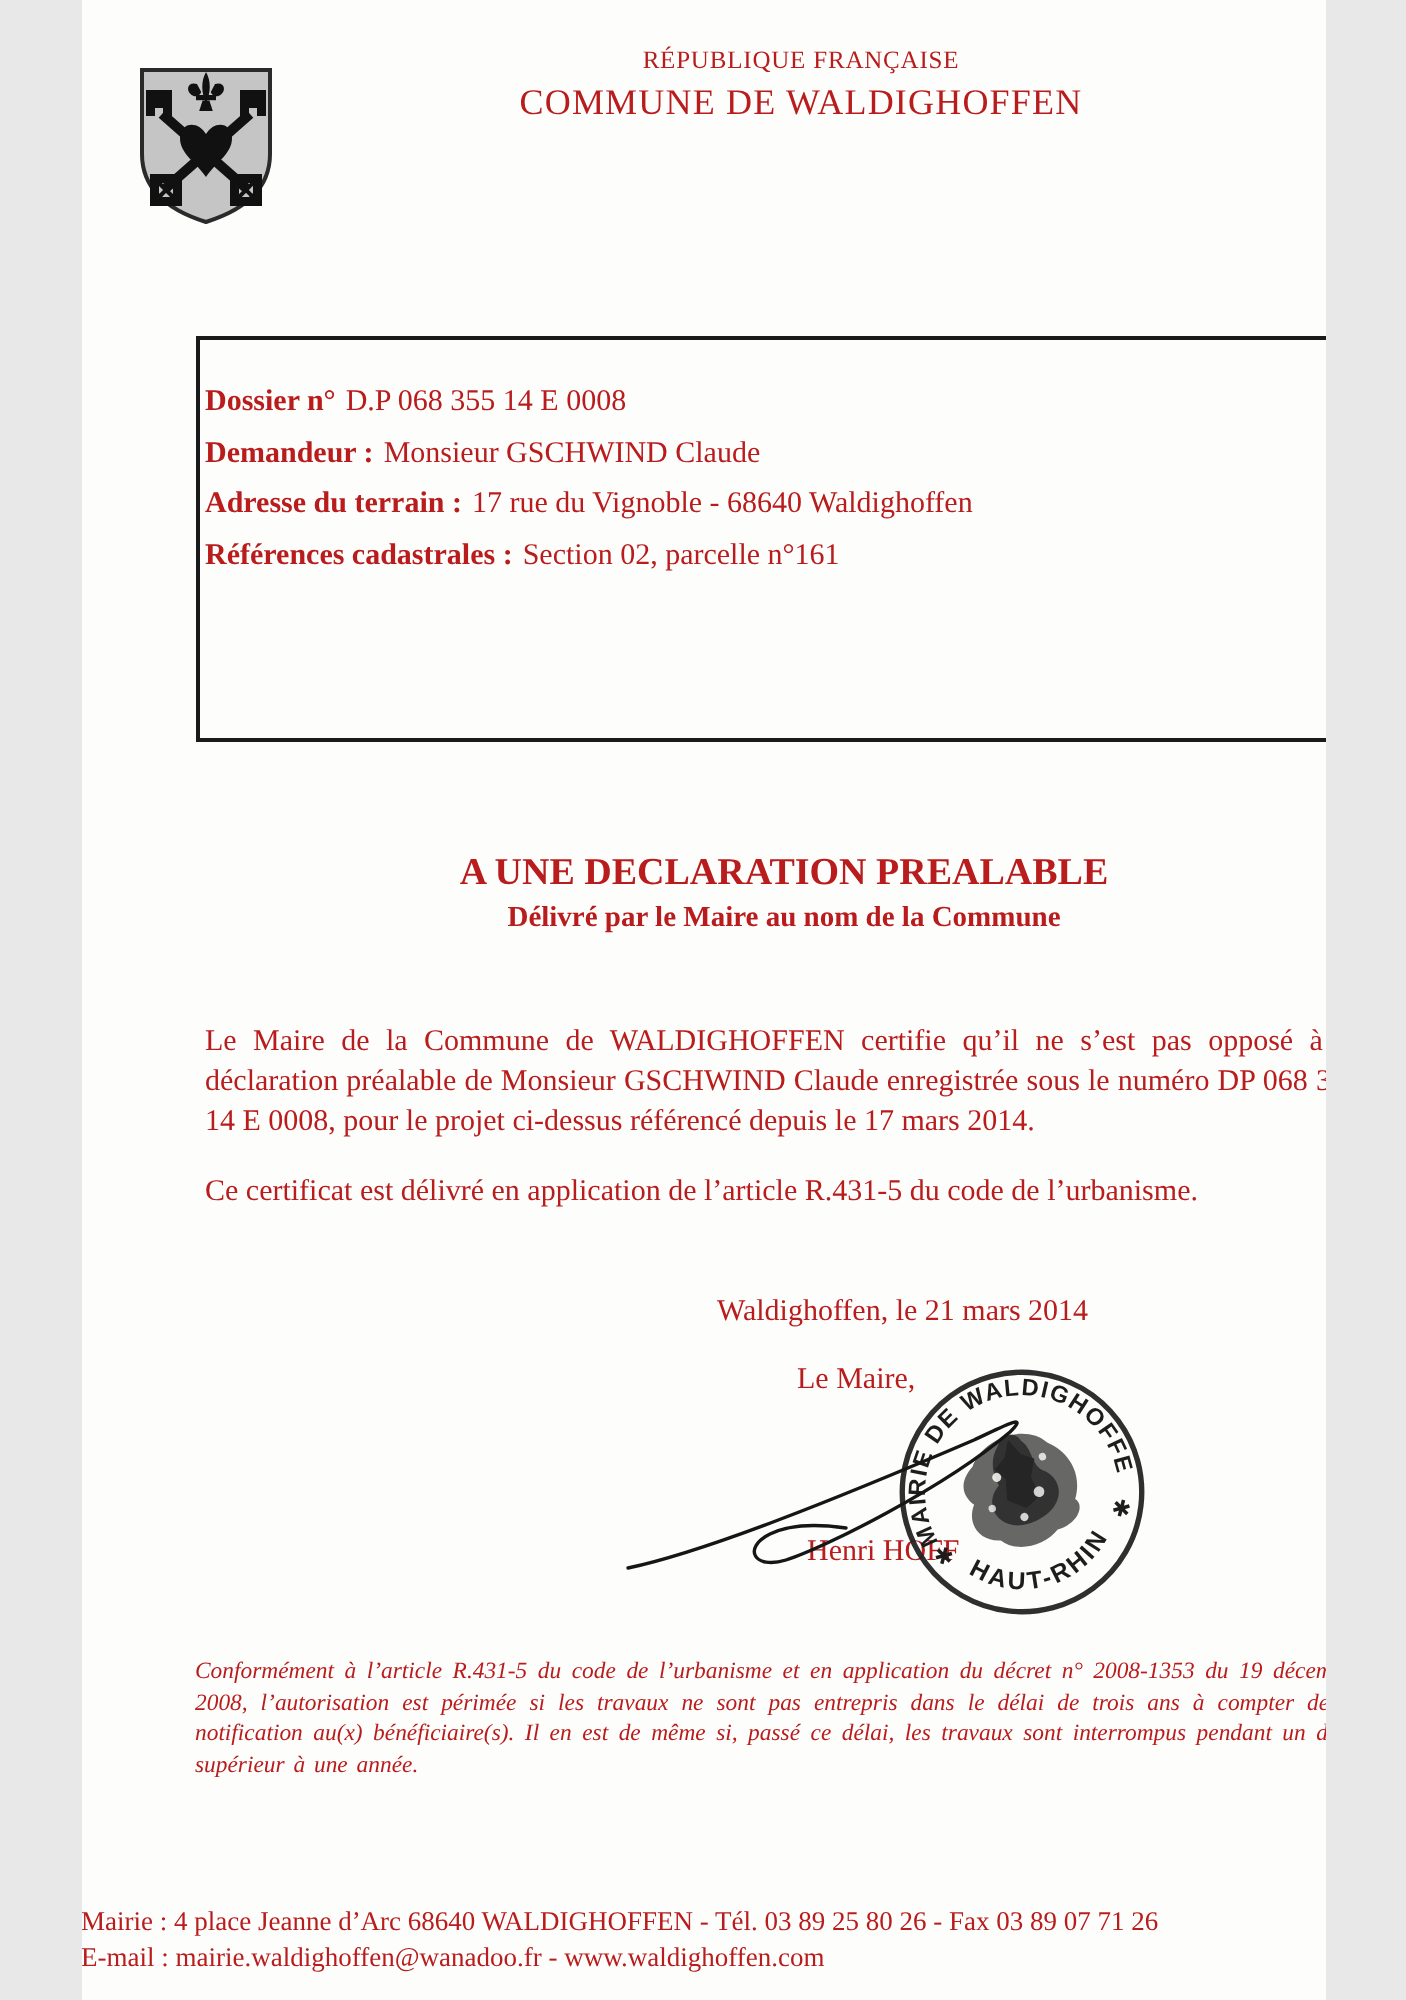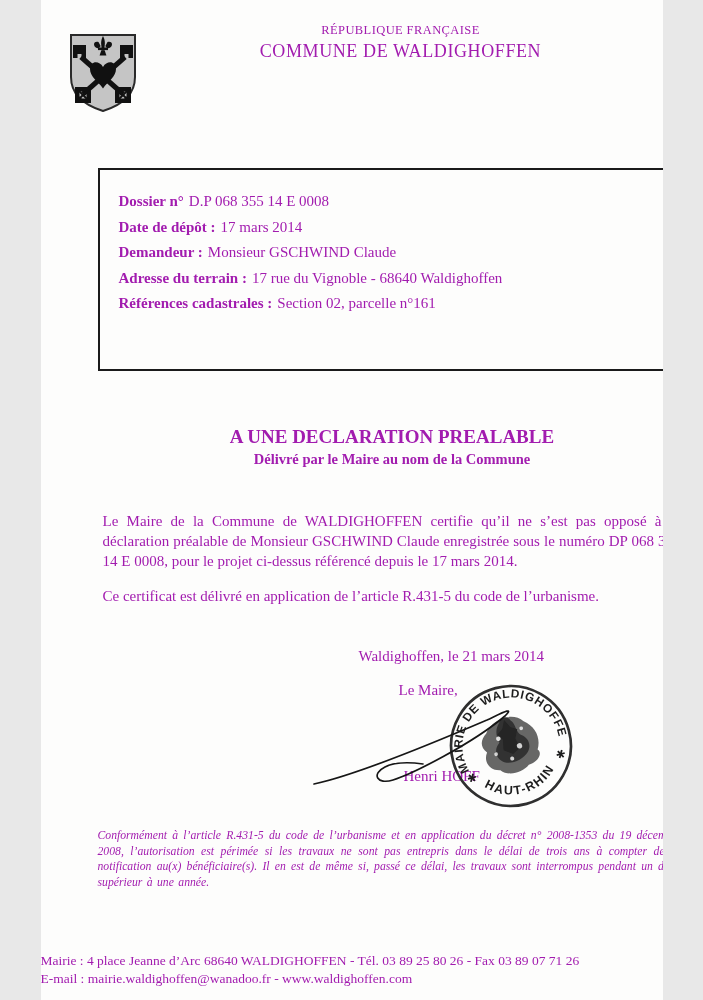--- a/index.html
+++ b/index.html
@@ -3,37 +3,37 @@
 <meta charset="utf-8">
 <style>
   * { margin: 0; padding: 0; box-sizing: border-box; }
   html, body { background: #e8e8e8; }
   .page {
     position: relative;
     width: 622px;
     height: 1000px;
     margin: 0 auto;
     background: #fdfdfc;
-    color: #a21caf;
+    color: #b91c1c;
     font-family: "Liberation Serif", "DejaVu Serif", serif;
     overflow: hidden;
   }
   .abs { position: absolute; }
 
   
   .coat-of-arms { left: 24px; top: 31px; width: 76px; height: 84px; }
   .header-text { left: 90px; top: 22px; width: 540px; text-align: center; }
   .hdr-small { font-size: 12.5px; line-height: 17px; letter-spacing: 0.4px; }
   .hdr-commune { font-size: 18px; line-height: 23px; letter-spacing: 0.6px; margin-top: 1px; text-align: center; }
 
   
   .dossier-box {
     left: 57px; top: 168px; width: 581px; height: 203px;
     border: 2px solid #1b1b1b;
-    padding: 19px 10px 0 19px;
+    padding: 19px 10px 0 3px;
   }
   .box-row { font-size: 15px; line-height: 25.5px; white-space: nowrap; }
   .box-label { font-weight: bold; margin-right: 5px; }
   .box-row.indent { padding-left: 58px; }
 
   
   .doc-title { left: 0; top: 426px; width: 703px; text-align: center; }
   .title-main { font-size: 19px; font-weight: bold; line-height: 22px; }
   .title-sub { font-size: 14.5px; font-weight: bold; line-height: 20px; margin-top: 1px; }
 
@@ -92,23 +92,20 @@
   <div class="abs header-text">
     <div class="hdr-small">RÉPUBLIQUE FRANÇAISE</div>
     <div class="hdr-commune">COMMUNE DE WALDIGHOFFEN</div>
   </div>
 
   <div class="abs dossier-box">
     <div class="box-row">
       <span class="box-label">Dossier n°</span><span>D.P 068 355 14 E 0008</span>
     </div>
     <div class="box-row">
-      <span class="box-label">Date de dépôt :</span><span>17 mars 2014</span>
-    </div>
-    <div class="box-row">
       <span class="box-label">Demandeur :</span><span>Monsieur GSCHWIND Claude</span>
     </div>
     <div class="box-row">
       <span class="box-label">Adresse du terrain :</span><span>17 rue du Vignoble - 68640 Waldighoffen</span>
     </div>
     <div class="box-row">
       <span class="box-label">Références cadastrales :</span><span>Section 02, parcelle n°161</span>
     </div>
   </div>
 

